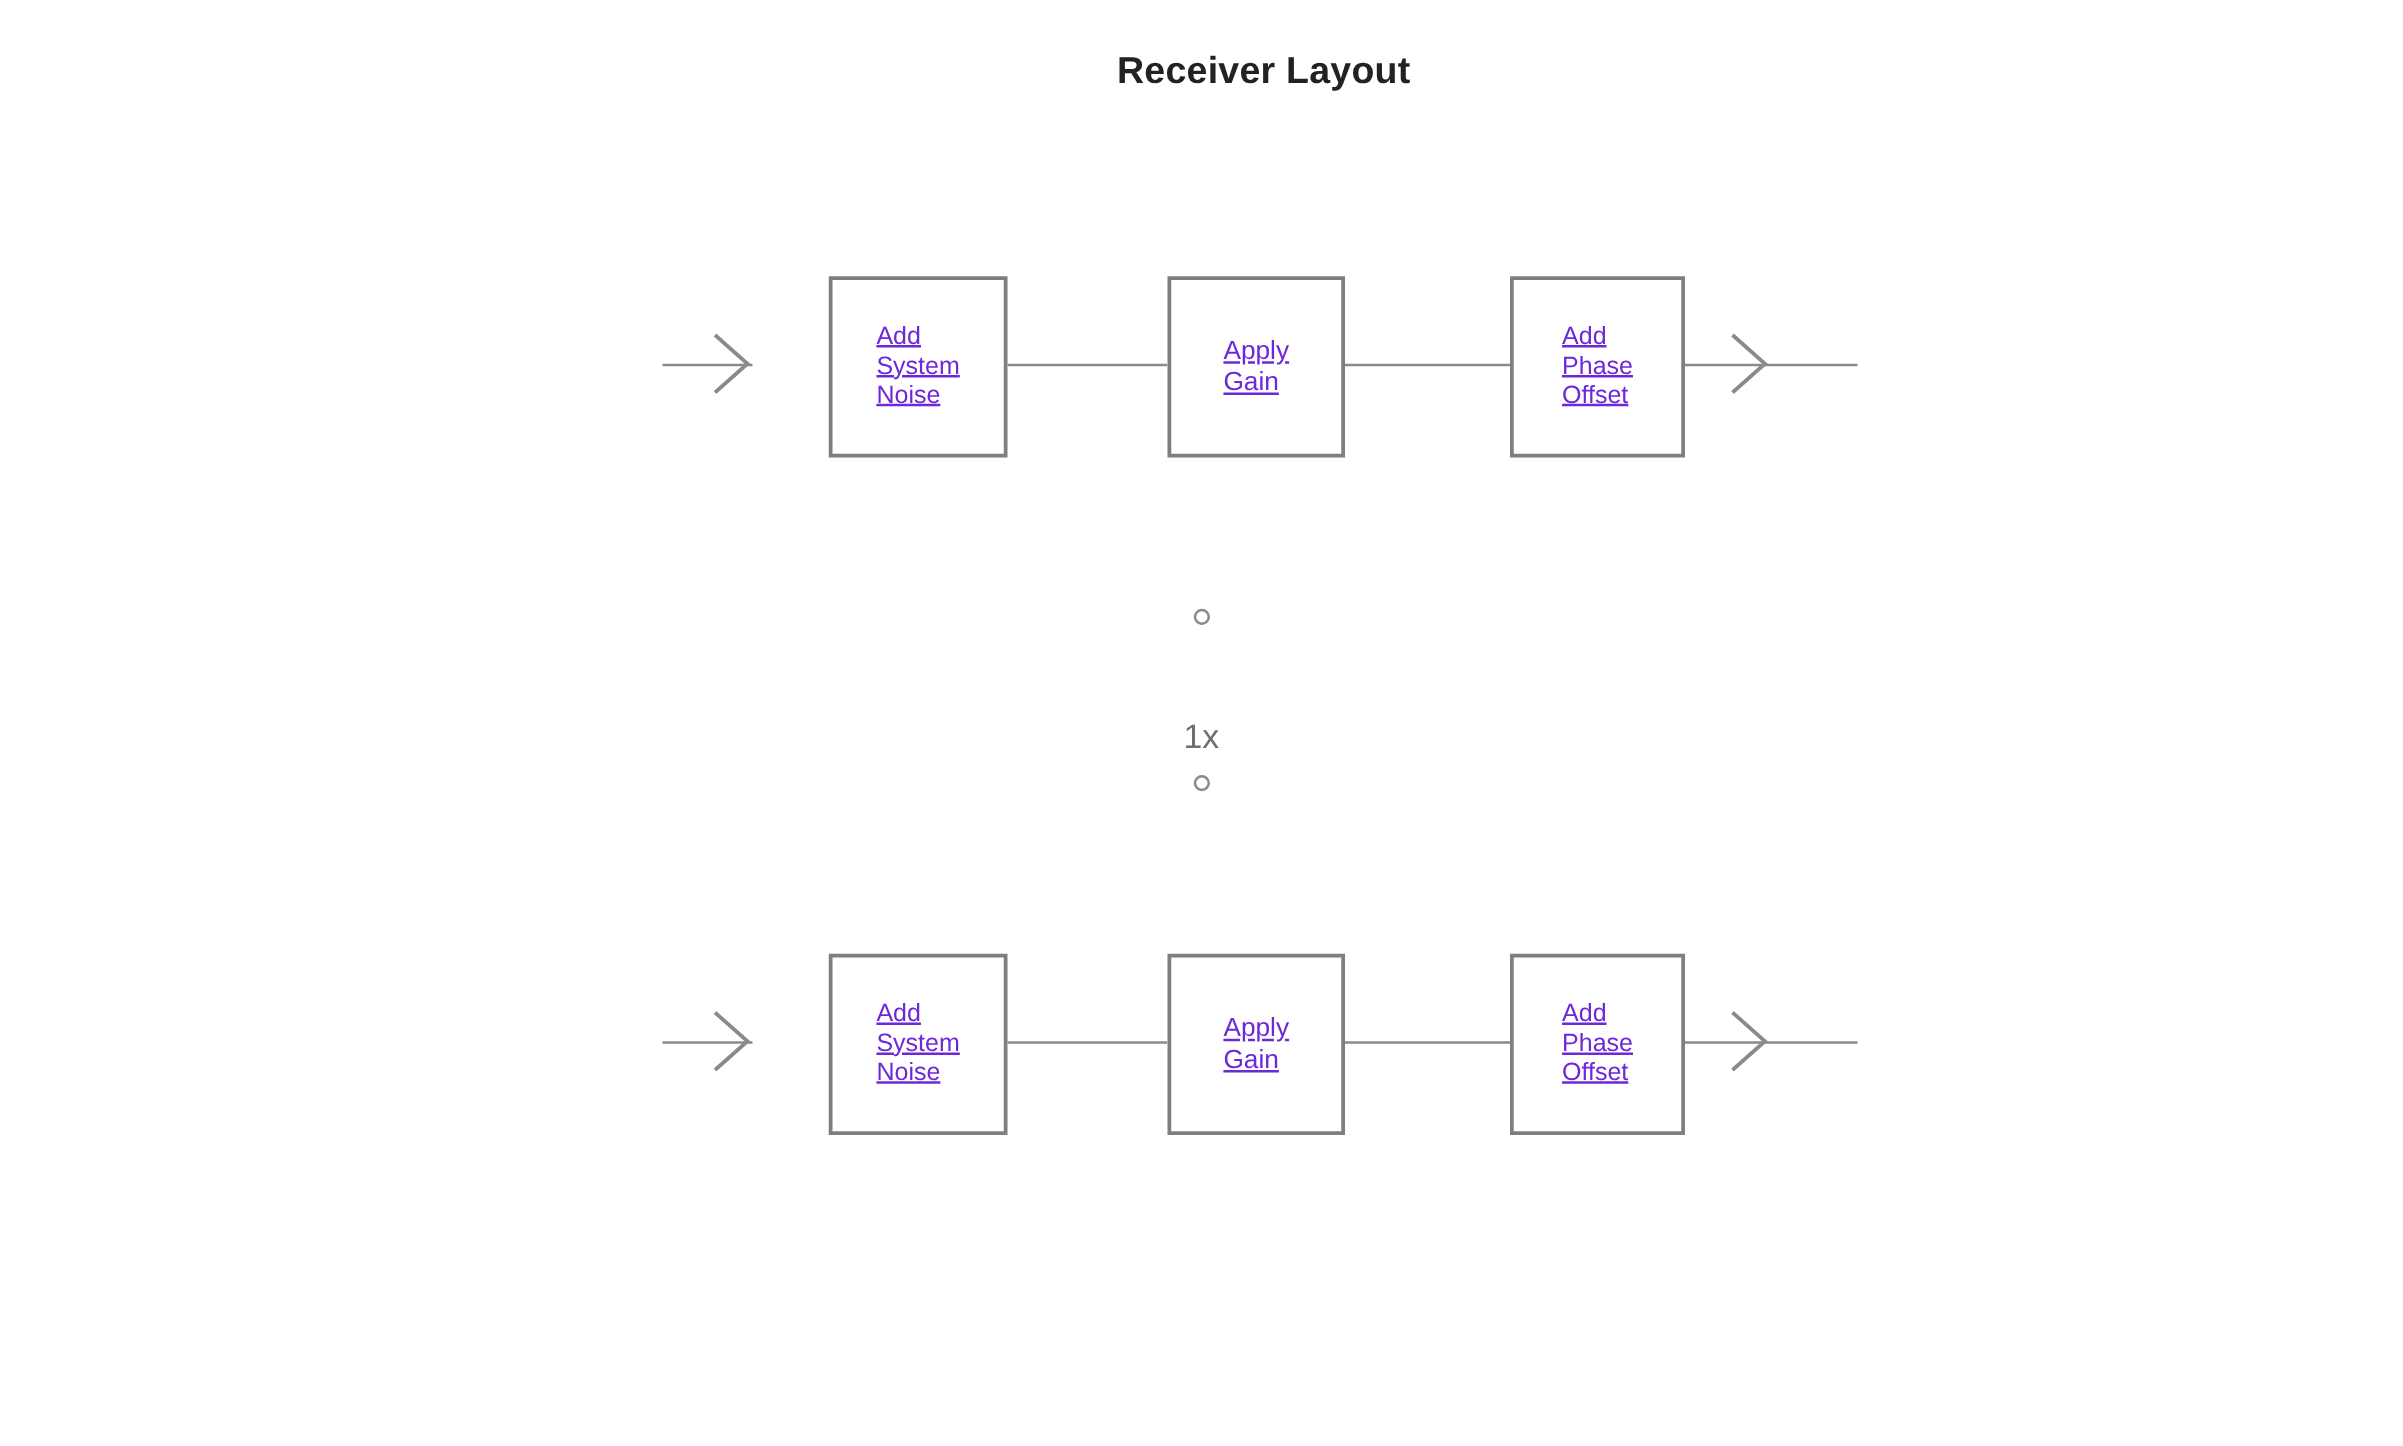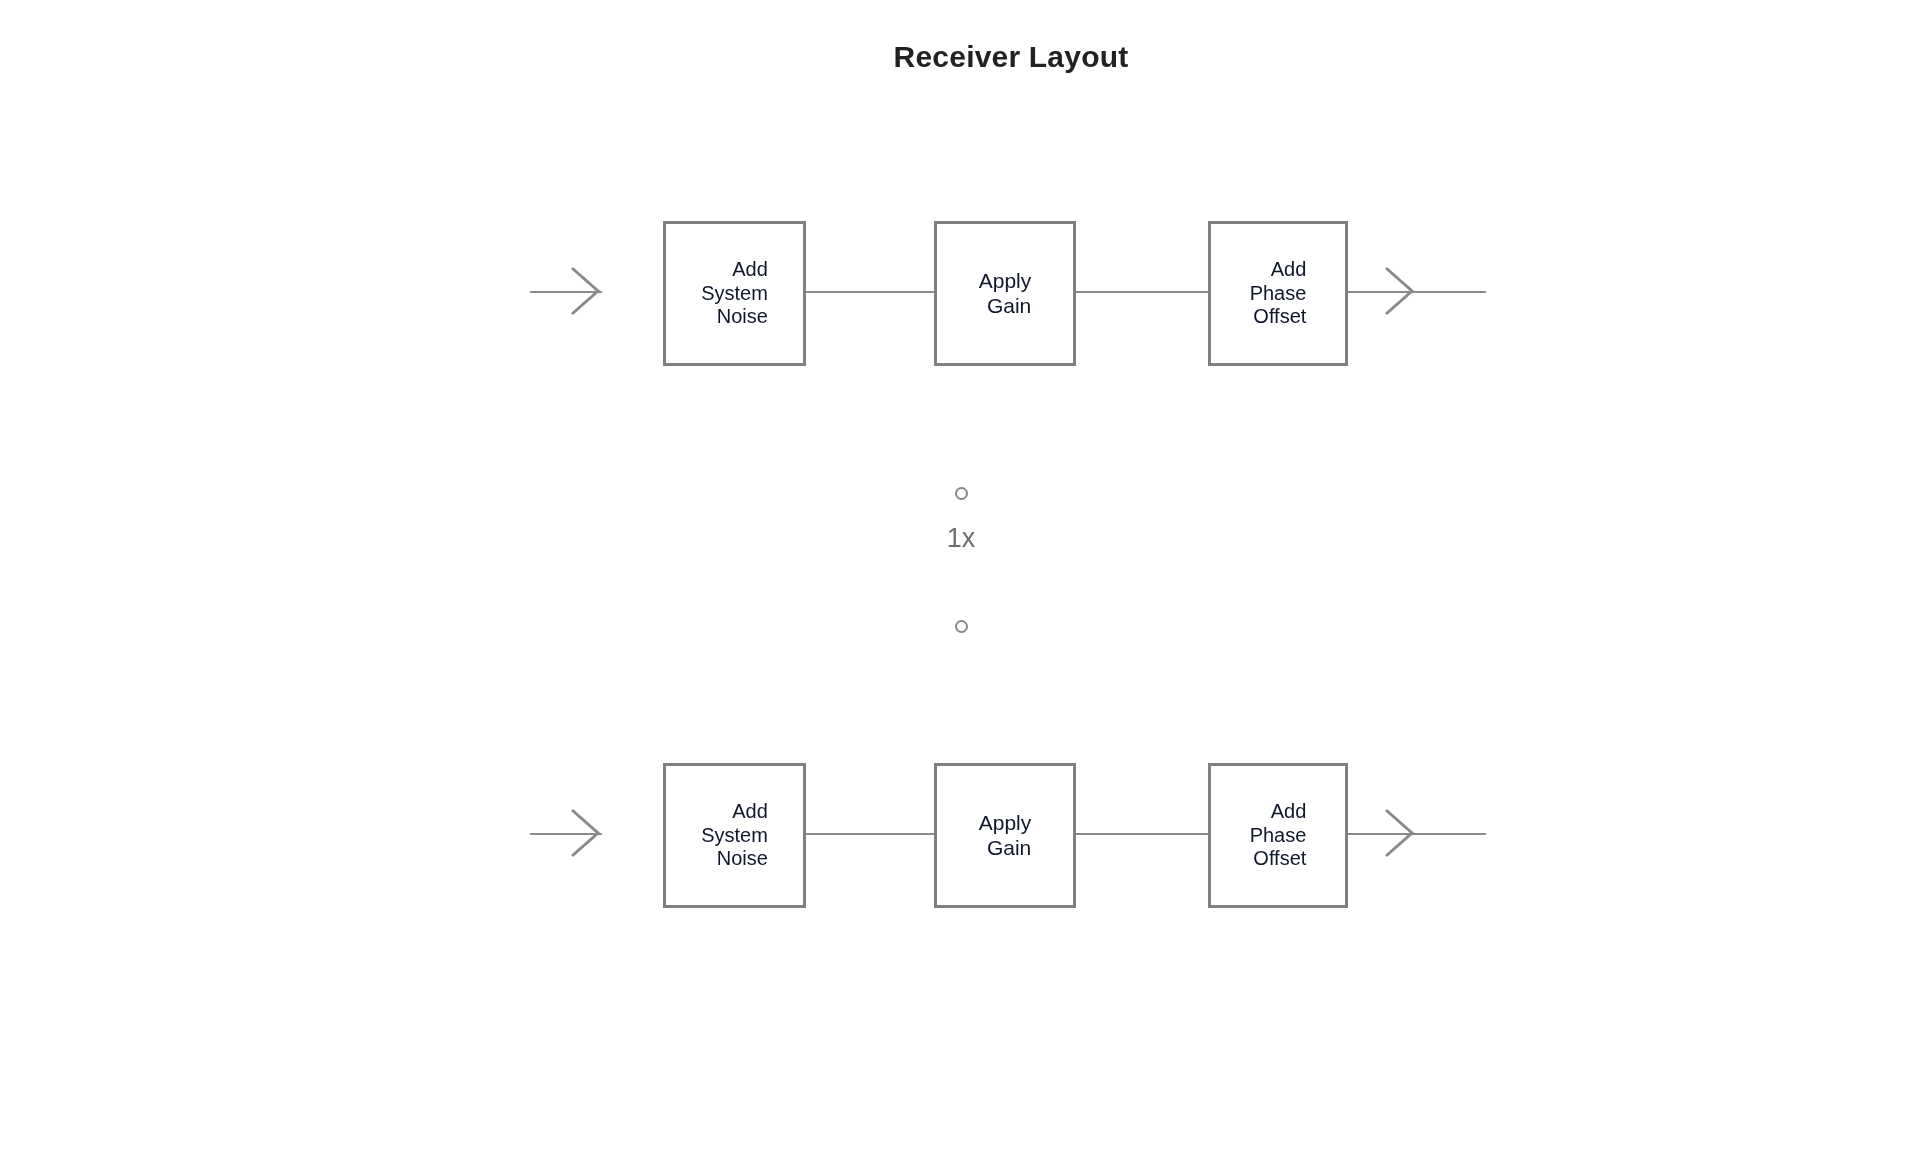--- a/index.html
+++ b/index.html
@@ -41,27 +41,28 @@
   .chain-inner {
     position: relative;
     width: 1922px;
     height: 150px;
   }
   .node-box {
     position: absolute;
     box-sizing: border-box;
     border: 3px solid #7f7f7f;
     background: #ffffff;
-    color: #0f172a;
+    color: #6d28d9;
     display: flex;
     align-items: center;
     justify-content: center;
-    text-align: right;
+    text-align: left;
     line-height: 1.18;
     font-size: 21px;
+    text-decoration: underline;
   }
   .node-box.small {
     font-size: 20px;
   }
   .wire {
     position: absolute;
     height: 0;
     border-top: 2px solid #8a8a8a;
   }
   .arrowhead {
@@ -141,21 +142,21 @@
             <polyline points="4,4 30,27 4,50" fill="none" stroke="#8a8a8a" stroke-width="3"></polyline>
           </svg>
       </div>
 
     </div>
   </div>
 
   <div class="repeat-group" style="top: 487px;">
     <div class="dot"></div>
   </div>
-  <div class="repeat-group" style="top: 523px;">
+  <div class="repeat-group" style="top: 574px;">
     <div class="repeat-label">1x</div>
   </div>
   <div class="repeat-group" style="top: 620px;">
     <div class="dot"></div>
   </div>
 
   <div class="chain" style="top: 758px;">
     <div class="chain-inner">
 
       <div class="wire" style="left: 530px; top: 75px; width: 72px;"></div>

